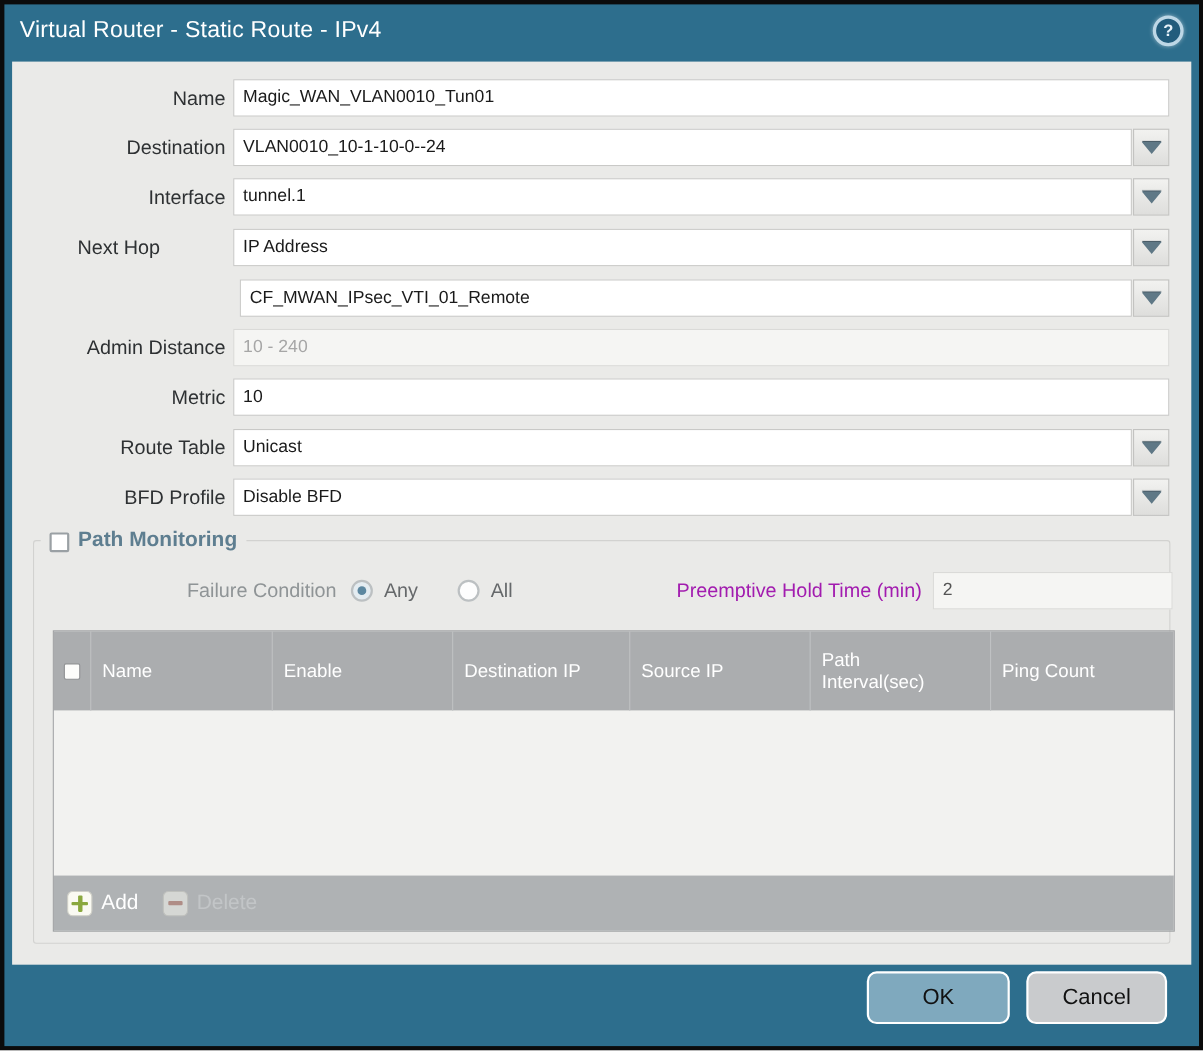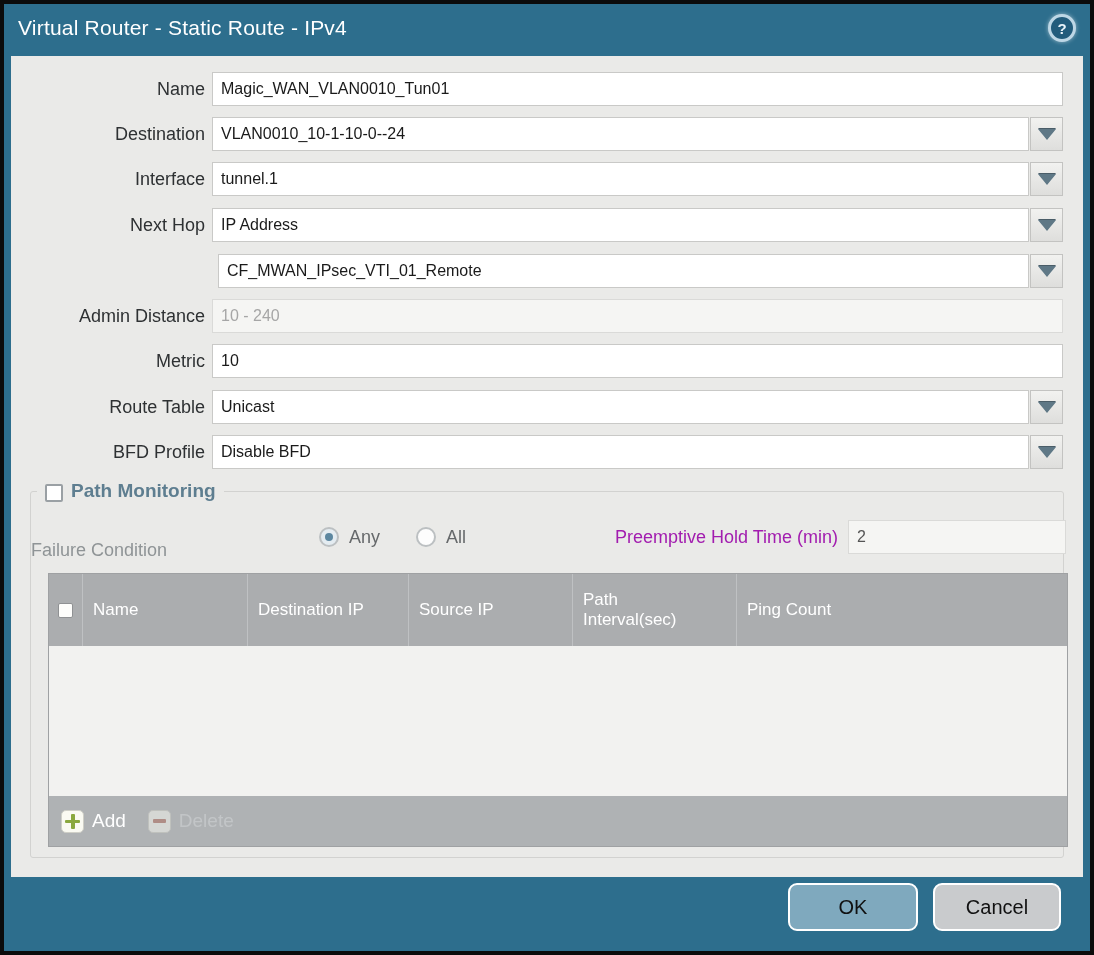--- a/index.html
+++ b/index.html
@@ -25,21 +25,21 @@
   .ddbtn { position:absolute; width:33px; height:34px; background:linear-gradient(#f2f2f0,#dededc); border:1px solid #c3c3c1;
            display:flex; align-items:center; justify-content:center; cursor:pointer; }
   .ddbtn .arrow { width:0; height:0; border-left:9px solid transparent; border-right:9px solid transparent; border-top:11px solid #5f7886; filter:drop-shadow(0 -1px 0 #4a5d68); }
 
   
   .fieldset { position:absolute; left:19px; top:435px; width:1034px; height:367px; border:1px solid #d2d2d0; border-radius:3px; }
   .legend { position:absolute; left:6px; top:-12px; background:#eaeae8; padding:0 8px; display:flex; align-items:flex-end; gap:8px; }
   .checkbox { width:18px; height:18px; background:#ffffff; border:2px solid #9aa0a4; border-radius:2px; cursor:pointer; }
   .pm-title { color:#5e7e90; font-size:19px; font-weight:bold; white-space:nowrap; }
 
-  .fc-label { position:absolute; left:0; top:41px; width:275px; font-size:18px; color:#8f9496; line-height:34px; }
+  .fc-label { position:absolute; left:0; top:28px; width:275px; text-align:right; font-size:18px; color:#8f9496; line-height:34px; }
   .radio-group { position:absolute; top:28px; left:288px; display:flex; align-items:center; height:34px; gap:10px; }
   .radio { width:20px; height:20px; border-radius:50%; background:#fdfdfd; border:2px solid #bcc0c2; position:relative; cursor:pointer; }
   .radio.selected { background:#e4ecf1; }
   .radio.selected::after { content:""; position:absolute; left:4px; top:4px; width:8px; height:8px; border-radius:50%; background:#5c87a0; }
   .radio-label { font-size:18px; color:#66696b; margin-right:26px; }
   .pht-label { position:absolute; left:520px; top:28px; width:287px; text-align:right; font-size:18px; color:#a21caf; line-height:34px; }
   .pht-input { left:817px; top:28px; width:218px; }
 
   
   .pm-table { position:absolute; left:17px; top:81px; width:1020px; border:1px solid #9fa1a3; }
@@ -89,21 +89,21 @@
       <div class="ddbtn" style="left:1019px; top:61px;">
         <span class="arrow"></span>
       </div>
 
       <div class="flabel" style="top:106px;padding-left:20px;">Interface</div>
       <input class="tinput" style="left: 201px; top: 106px; width: 817px;" value="tunnel.1">
       <div class="ddbtn" style="left:1019px; top:106px;">
         <span class="arrow"></span>
       </div>
 
-      <div class="flabel" style="top:152px;">Next Hop</div>
+      <div class="flabel" style="top:152px;text-align:center;">Next Hop</div>
       <input class="tinput" style="left: 201px; top: 152px; width: 817px;" value="IP Address">
       <div class="ddbtn" style="left:1019px; top:152px;">
         <span class="arrow"></span>
       </div>
 
       <input class="tinput" style="left: 207px; top: 198px; width: 811px;" value="CF_MWAN_IPsec_VTI_01_Remote">
       <div class="ddbtn" style="left:1019px; top:198px;">
         <span class="arrow"></span>
       </div>
 
@@ -141,20 +141,21 @@
 
         <div class="pht-label">Preemptive Hold Time (min)</div>
         <input class="tinput disabled pht-input" value="2" style="">
 
         <div class="pm-table">
           <div class="thead">
             <div class="th th-check">
               <div class="hdr-checkbox"></div>
             </div>
             <div class="th" style="width:165px;">Name</div>
+            <div class="th" style="width:164px;">Enable</div>
             <div class="th" style="width:161px;">Destination IP</div>
             <div class="th" style="width:164px;">Source IP</div>
             <div class="th" style="width:164px;">
               <span style="width:112px;">Path Interval(sec)</span>
             </div>
             <div class="th" style="width:166px;">Ping Count</div>
           </div>
           <div class="tbody"></div>
           <div class="ttoolbar">
             <div class="tool-btn">

